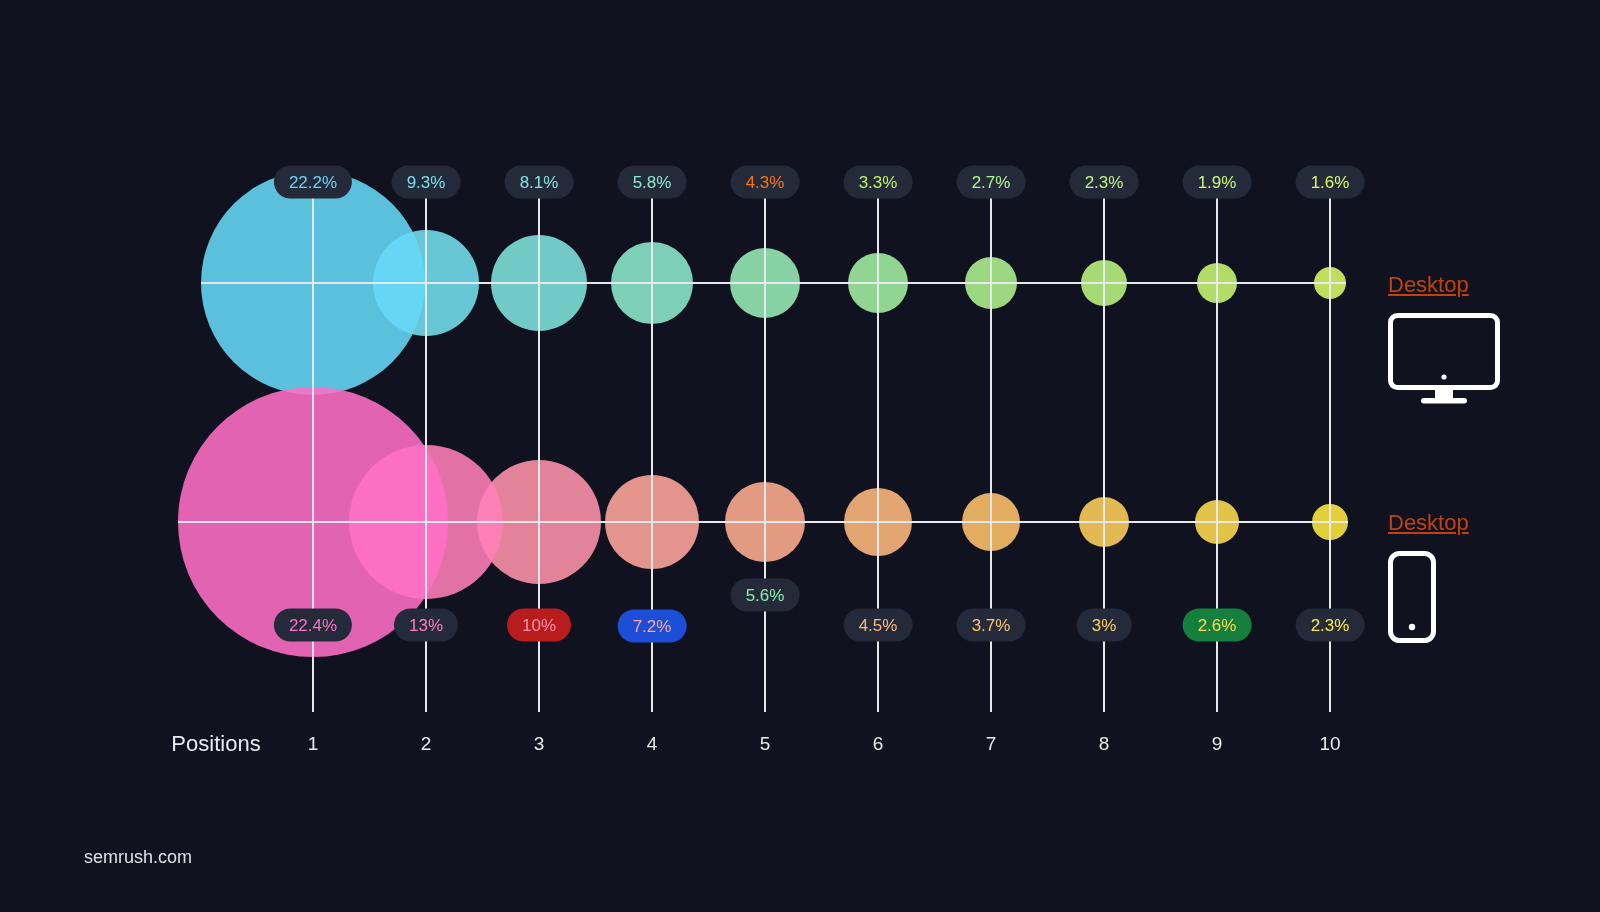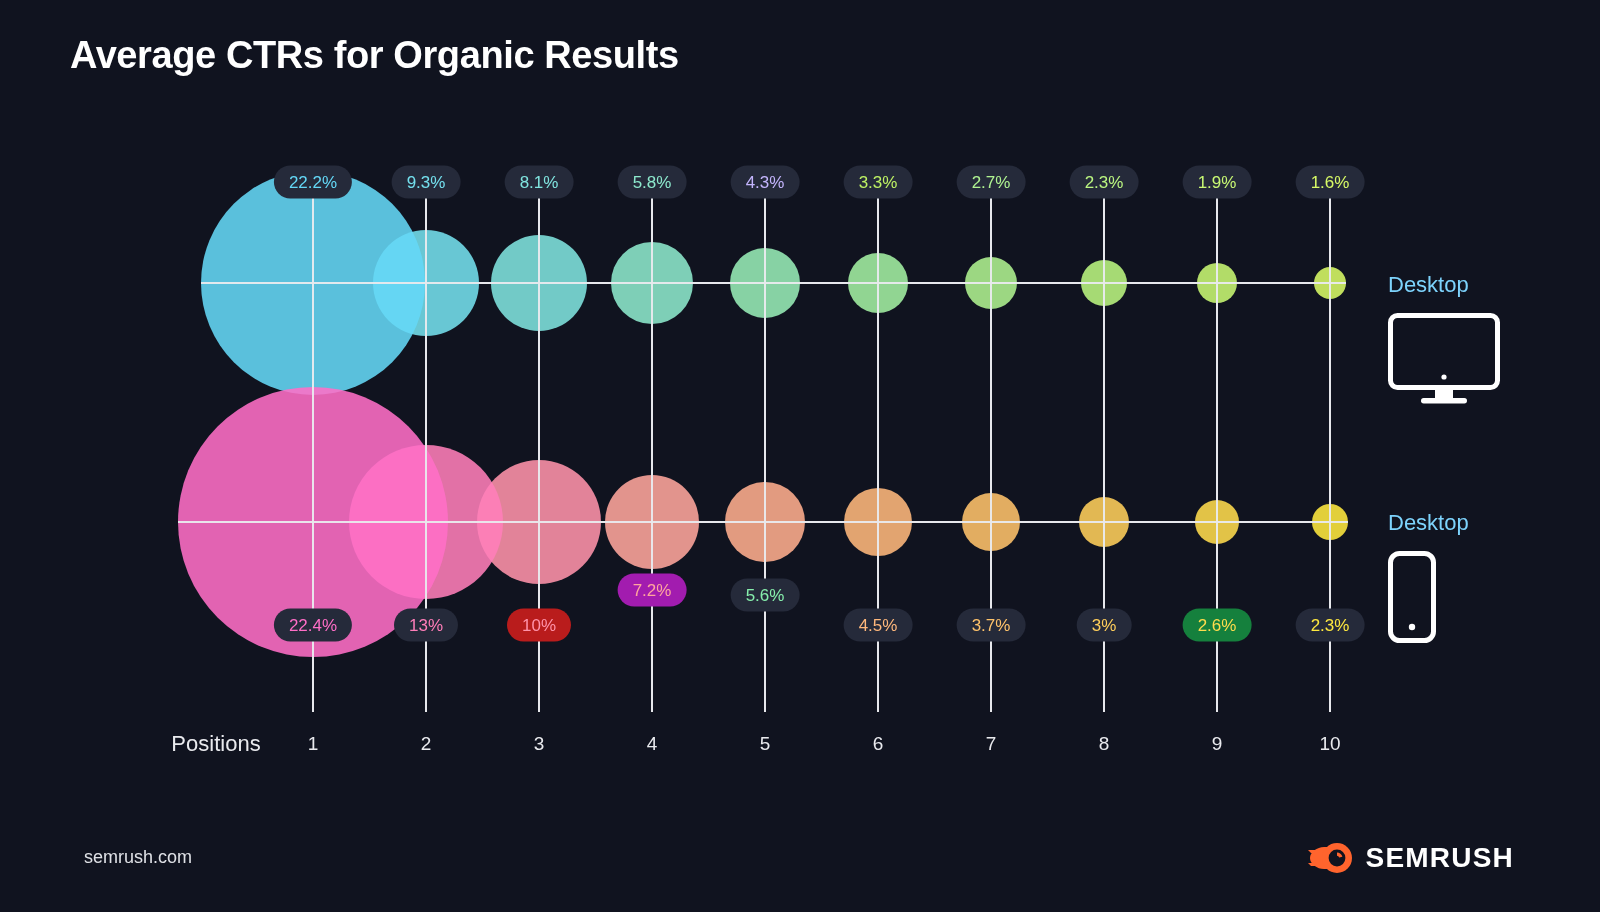--- a/index.html
+++ b/index.html
@@ -64,23 +64,24 @@
   .axis-tick {
     position: absolute;
     transform: translate(-50%, -50%);
     color: #e9eaee;
     font-size: 19px;
     white-space: nowrap;
   }
   
   .legend-label {
     position: absolute;
-    color: #7dd3fc;
+    color: #c2410c;
     font-size: 22px;
     white-space: nowrap;
+    text-decoration: underline;
   }
   .legend-icon {
     position: absolute;
   }
   
   .footer-url {
     position: absolute;
     left: 84px;
     top: 847px;
     color: #dfe1e6;
@@ -99,21 +100,20 @@
     font-size: 28px;
     font-weight: bold;
     letter-spacing: 1.2px;
   }
 </style>
 </head>
 <body>
 
 <div id="stage">
 
-  <div class="title">Average CTRs for Organic Results</div>
 
   <svg id="plot" viewBox="0 0 1600 912" xmlns="http://www.w3.org/2000/svg">
       <line x1="313" y1="196" x2="313" y2="712" stroke="#e9eaee" stroke-width="2" opacity="0.9"></line>
       <line x1="426" y1="196" x2="426" y2="712" stroke="#e9eaee" stroke-width="2" opacity="0.9"></line>
       <line x1="539" y1="196" x2="539" y2="712" stroke="#e9eaee" stroke-width="2" opacity="0.9"></line>
       <line x1="652" y1="196" x2="652" y2="712" stroke="#e9eaee" stroke-width="2" opacity="0.9"></line>
       <line x1="765" y1="196" x2="765" y2="712" stroke="#e9eaee" stroke-width="2" opacity="0.9"></line>
       <line x1="878" y1="196" x2="878" y2="712" stroke="#e9eaee" stroke-width="2" opacity="0.9"></line>
       <line x1="991" y1="196" x2="991" y2="712" stroke="#e9eaee" stroke-width="2" opacity="0.9"></line>
       <line x1="1104" y1="196" x2="1104" y2="712" stroke="#e9eaee" stroke-width="2" opacity="0.9"></line>
@@ -157,30 +157,30 @@
       <line x1="1330" y1="196" x2="1330" y2="712" stroke="#e9eaee" stroke-width="2" opacity="0.95"></line>
       <line x1="201" y1="283" x2="1346" y2="283" stroke="#e9eaee" stroke-width="2" opacity="0.95"></line>
       <line x1="178" y1="522" x2="1348" y2="522" stroke="#e9eaee" stroke-width="2" opacity="0.95"></line>
     </svg>
 
   <div id="pills">
       <div class="pill" style="left: 313px; top: 182px; color: rgb(100, 216, 247); background: rgb(37, 42, 58); text-align: right;">22.2%</div>
       <div class="pill" style="left: 426px; top: 182px; color: rgb(116, 224, 238); background: rgb(37, 42, 58);">9.3%</div>
       <div class="pill" style="left: 539px; top: 182px; color: rgb(128, 228, 223); background: rgb(37, 42, 58);">8.1%</div>
       <div class="pill" style="left: 652px; top: 182px; color: rgb(141, 233, 205); background: rgb(37, 42, 58);">5.8%</div>
-      <div class="pill" style="left: 765px; top: 182px; color: #c4b5fd; background: rgb(37, 42, 58);">4.3%</div>
+      <div class="pill" style="left: 765px; top: 182px; color: #f97316; background: rgb(37, 42, 58);">4.3%</div>
       <div class="pill" style="left: 878px; top: 182px; color: #bef264; background: rgb(37, 42, 58);">3.3%</div>
       <div class="pill" style="left: 991px; top: 182px; color: rgb(175, 243, 145); background: rgb(37, 42, 58);">2.7%</div>
       <div class="pill" style="left: 1104px; top: 182px; color: rgb(187, 246, 129); background: rgb(37, 42, 58);">2.3%</div>
       <div class="pill" style="left: 1217px; top: 182px; color: rgb(200, 248, 115); background: rgb(37, 42, 58);">1.9%</div>
       <div class="pill" style="left: 1330px; top: 182px; color: rgb(216, 251, 102); background: rgb(37, 42, 58);">1.6%</div>
       <div class="pill" style="left: 313px; top: 625px; color: rgb(255, 110, 199); background: rgb(37, 42, 58);">22.4%</div>
       <div class="pill" style="left: 426px; top: 625px; color: rgb(255, 126, 185); background: rgb(37, 42, 58);">13%</div>
       <div class="pill" style="left: 539px; top: 625px; color: rgb(255, 147, 171); background: #b91c1c;">10%</div>
-      <div class="pill" style="left: 652px; top: 590px; color: rgb(255, 166, 157); background: #a21caf;">7.2%</div>
+      <div class="pill" style="left: 652px; top: 626px; color: rgb(255, 166, 157); background: #1d4ed8;">7.2%</div>
       <div class="pill" style="left: 765px; top: 595px; color: #86efac; background: rgb(37, 42, 58);">5.6%</div>
       <div class="pill" style="left: 878px; top: 625px; color: rgb(255, 184, 124); background: rgb(37, 42, 58);">4.5%</div>
       <div class="pill" style="left: 991px; top: 625px; color: rgb(255, 195, 107); background: rgb(37, 42, 58);">3.7%</div>
       <div class="pill" style="left: 1104px; top: 625px; color: rgb(255, 207, 91); background: rgb(37, 42, 58);">3%</div>
       <div class="pill" style="left: 1217px; top: 625px; color: rgb(255, 220, 77); background: #15803d;">2.6%</div>
       <div class="pill" style="left: 1330px; top: 625px; color: rgb(255, 233, 63); background: rgb(37, 42, 58);">2.3%</div>
     </div>
   <div id="ticks">
       <div class="axis-tick" style="left: 313px; top: 744px;">1</div>
       <div class="axis-tick" style="left: 426px; top: 744px;">2</div>
@@ -209,26 +209,14 @@
   <div class="legend-label" style="left:1388px; top:510px;">Desktop</div>
   <div class="legend-icon" style="left:1388px; top:551px;">
     <svg width="48" height="92" viewBox="0 0 48 92" xmlns="http://www.w3.org/2000/svg">
       <rect x="2.5" y="2.5" width="43" height="87" rx="9" ry="9" fill="none" stroke="#ffffff" stroke-width="5"></rect>
       <circle cx="24" cy="76" r="3.2" fill="#ffffff"></circle>
     </svg>
   </div>
 
   <div class="footer-url">semrush.com</div>
 
-  <div class="brand">
-    <svg width="46" height="34" viewBox="0 0 46 34" xmlns="http://www.w3.org/2000/svg">
-      <path d="M2 17 C2 11, 9 6, 16 6 L30 6 L30 28 L16 28 C9 28, 2 23, 2 17 Z" fill="#ff642d"></path>
-      <path d="M0 9 L17 9 L17 12 L3 12 Z" fill="#ff642d"></path>
-      <path d="M0 22 L17 22 L17 25 L3 25 Z" fill="#ff642d"></path>
-      <circle cx="29" cy="17" r="15" fill="#ff642d"></circle>
-      <circle cx="29" cy="17" r="8.4" fill="#10131f"></circle>
-      <path d="M29 11.5 C31.6 11.5, 33.8 13.3, 34.4 15.8 L31.2 16.6
-               C30.9 15.5, 30 14.7, 29 14.7 Z" fill="#ff642d"></path>
-    </svg>
-    <span class="brand-word">SEMRUSH</span>
-  </div>
 
 </div>
 
 </body></html>

